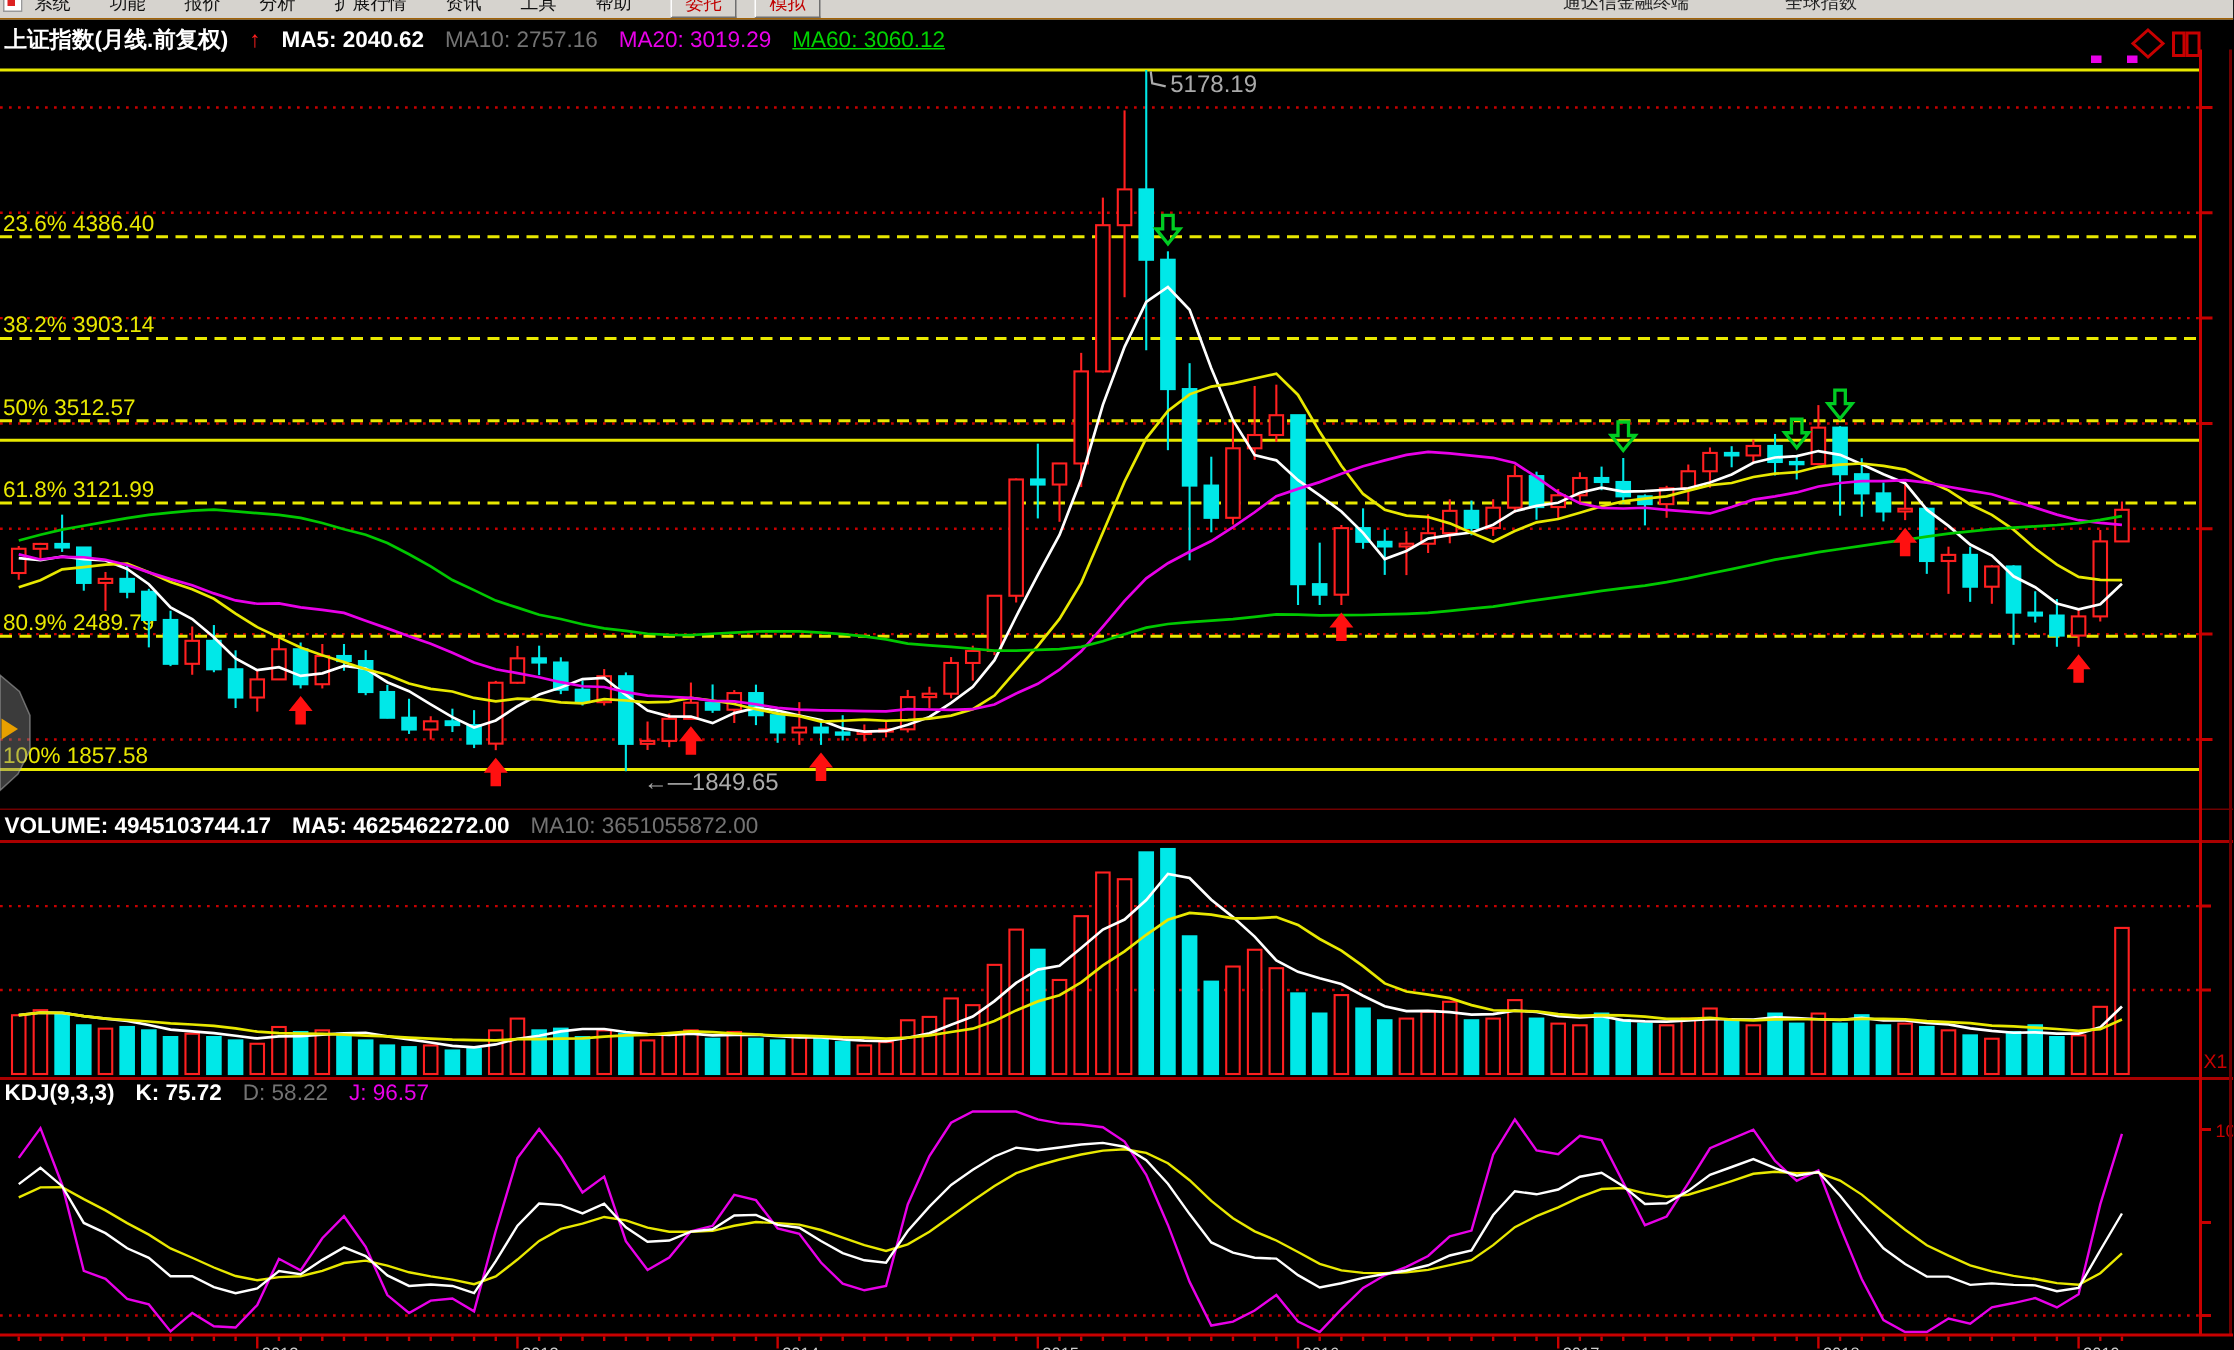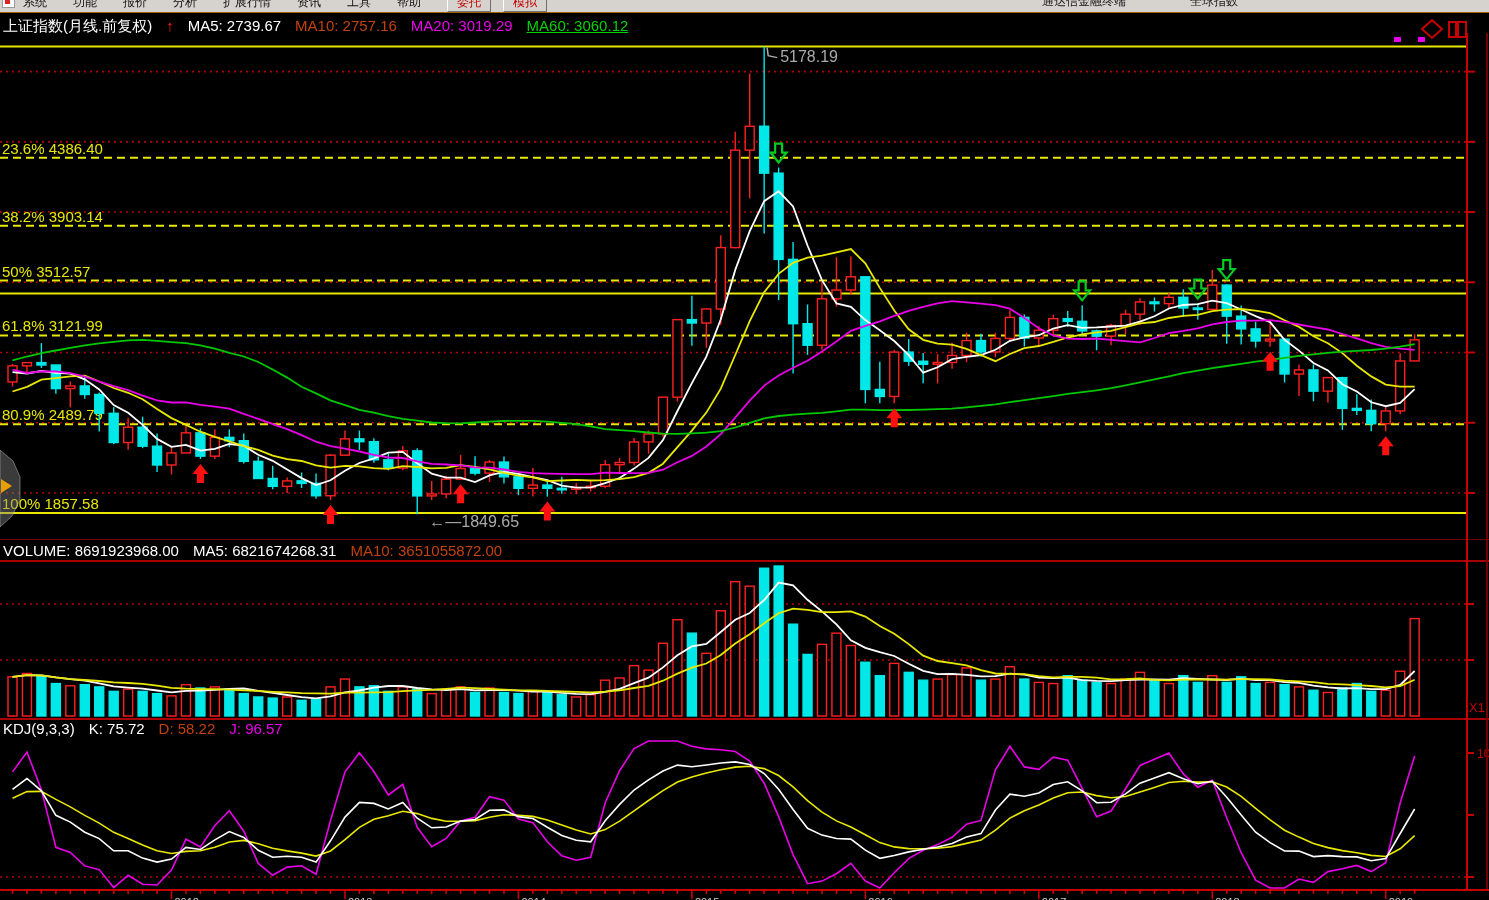--- a/index.html
+++ b/index.html
@@ -12,21 +12,21 @@
   .logo{display:inline-block;width:11px;height:9px;background:#fff;border:1px solid #999;
         vertical-align:middle;margin:0 8px 0 2px;position:relative;}
   .logo:after{content:"";position:absolute;left:2px;top:2px;width:5px;height:4px;background:#d22;}
   .mi{display:inline-block;margin-right:26px;}
   .mbtn{display:inline-block;color:#c00000;background:#d6d3ce;border:1px solid;
         border-color:#fdfdfd #6f6f6f #6f6f6f #fdfdfd;padding:0 9px;margin-right:12px;}
   .mright{position:absolute;top:0;color:#222;}
   
   .hdr{position:absolute;left:3px;font-size:15px;white-space:nowrap;letter-spacing:0;}
   .hdr span{margin-right:14px;}
-  .c-white{color:#ffffff;} .c-yellow{color:#c2410c;} .c-magenta{color:#e800e8;}
+  .c-white{color:#ffffff;font-weight:bold;} .c-yellow{color:#737373;} .c-magenta{color:#e800e8;}
   .c-green{color:#00d200;text-decoration:underline;} .c-red{color:#ff2020;font-weight:bold;}
   svg{position:absolute;left:0;top:0;}
   text{font-family:"Liberation Sans",sans-serif;}
 </style>
 </head>
 <body>
 
 <div class="screen">
   <div class="menubar">
     <div class="menurow">
@@ -507,23 +507,23 @@
       <line x1="1342.36" y1="891" x2="1342.36" y2="894" stroke="#c80000" stroke-width="1.6"></line>
       <line x1="1356.815" y1="891" x2="1356.815" y2="894" stroke="#c80000" stroke-width="1.6"></line>
       <line x1="1371.27" y1="891" x2="1371.27" y2="894" stroke="#c80000" stroke-width="1.6"></line>
       <line x1="1385.725" y1="891" x2="1385.725" y2="899" stroke="#c80000" stroke-width="1.6"></line>
       <text x="1388.725" y="906" fill="#cccccc" font-size="11">2019</text>
       <line x1="1400.18" y1="891" x2="1400.18" y2="894" stroke="#c80000" stroke-width="1.6"></line>
       <line x1="1414.635" y1="891" x2="1414.635" y2="894" stroke="#c80000" stroke-width="1.6"></line>
     </svg>
 
   <div class="hdr" style="top:17px">
-    <span class="c-white">上证指数(月线.前复权)</span><span class="c-red">↑</span><span class="c-white">MA5: 2739.67</span><span class="c-yellow">MA10: 2757.16</span><span class="c-magenta">MA20: 3019.29</span><span class="c-green">MA60: 3060.12</span>
+    <span class="c-white">上证指数(月线.前复权)</span><span class="c-red">↑</span><span class="c-white">MA5: 2040.62</span><span class="c-yellow">MA10: 2757.16</span><span class="c-magenta">MA20: 3019.29</span><span class="c-green">MA60: 3060.12</span>
   </div>
 
   <div class="hdr" style="top:542px">
-    <span class="c-white">VOLUME: 8691923968.00</span><span class="c-white">MA5: 6821674268.31</span><span class="c-yellow">MA10: 3651055872.00</span>
+    <span class="c-white">VOLUME: 4945103744.17</span><span class="c-white">MA5: 4625462272.00</span><span class="c-yellow">MA10: 3651055872.00</span>
   </div>
 
   <div class="hdr" style="top:720px">
     <span class="c-white">KDJ(9,3,3)</span><span class="c-white">K: 75.72</span><span class="c-yellow">D: 58.22</span><span class="c-magenta">J: 96.57</span>
   </div>
 </div>
 
 </body></html>

